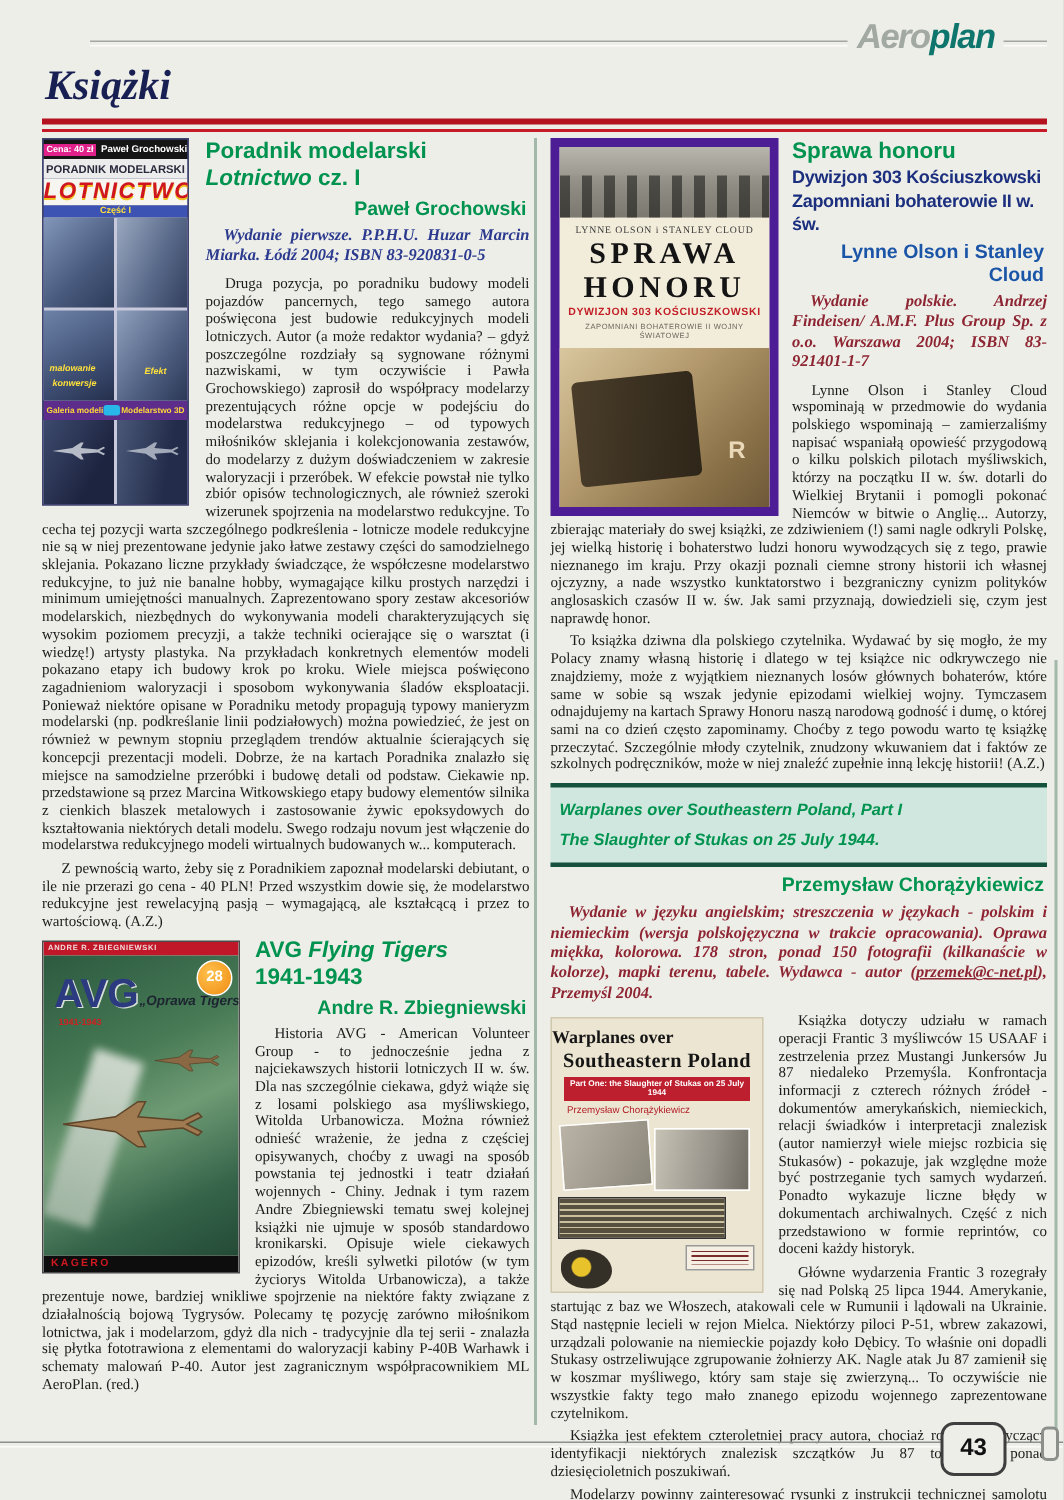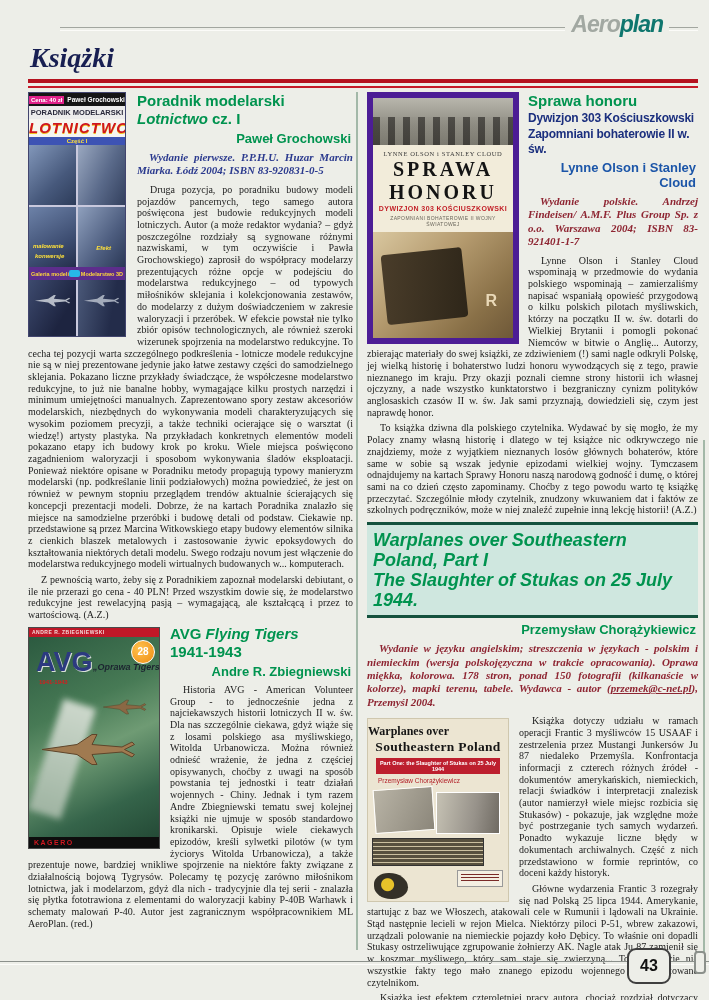--- a/index.html
+++ b/index.html
@@ -139,21 +139,21 @@
           border:1px solid #999;}
   .c4-note::after{content:"";position:absolute;left:3px;top:3px;right:3px;bottom:3px;
           background:repeating-linear-gradient(180deg,#7a2a28 0 1px,transparent 1px 3px);}
   .c4-blob{position:absolute;left:6px;bottom:2px;width:34px;height:26px;border-radius:42% 55% 45% 50%;
           background:radial-gradient(circle at 40% 45%,#e8c22a 0 6px,#343028 7px);}
 
   
   .warp-box{background:#cfe7df;border-top:3px solid #14523e;border-bottom:3px solid #14523e;
             padding:5px 6px;margin:6px 0 4px;}
   .warp-box .wt{font-family:"Liberation Sans",sans-serif;font-style:italic;font-weight:bold;
-            font-size:18px;line-height:20px;color:#00934f;}
+            font-size:11px;line-height:20px;color:#00934f;}
 
   
   .f-line{position:absolute;left:0;top:961px;width:709px;height:2px;
           border-top:1px solid #8b908b;border-bottom:1px solid #fbfbf8;}
   .f-box{position:absolute;left:627px;top:948px;width:40px;height:32px;background:#edeee8;
          border:2px solid #3f3f3f;border-radius:9px;display:flex;align-items:center;
          justify-content:center;font-family:"Liberation Sans",sans-serif;font-weight:bold;
          font-size:16px;color:#111;}
   .f-cap{position:absolute;left:694px;top:951px;width:8px;height:19px;background:#edeee8;
          border:2px solid #8b908b;border-radius:4px;}

